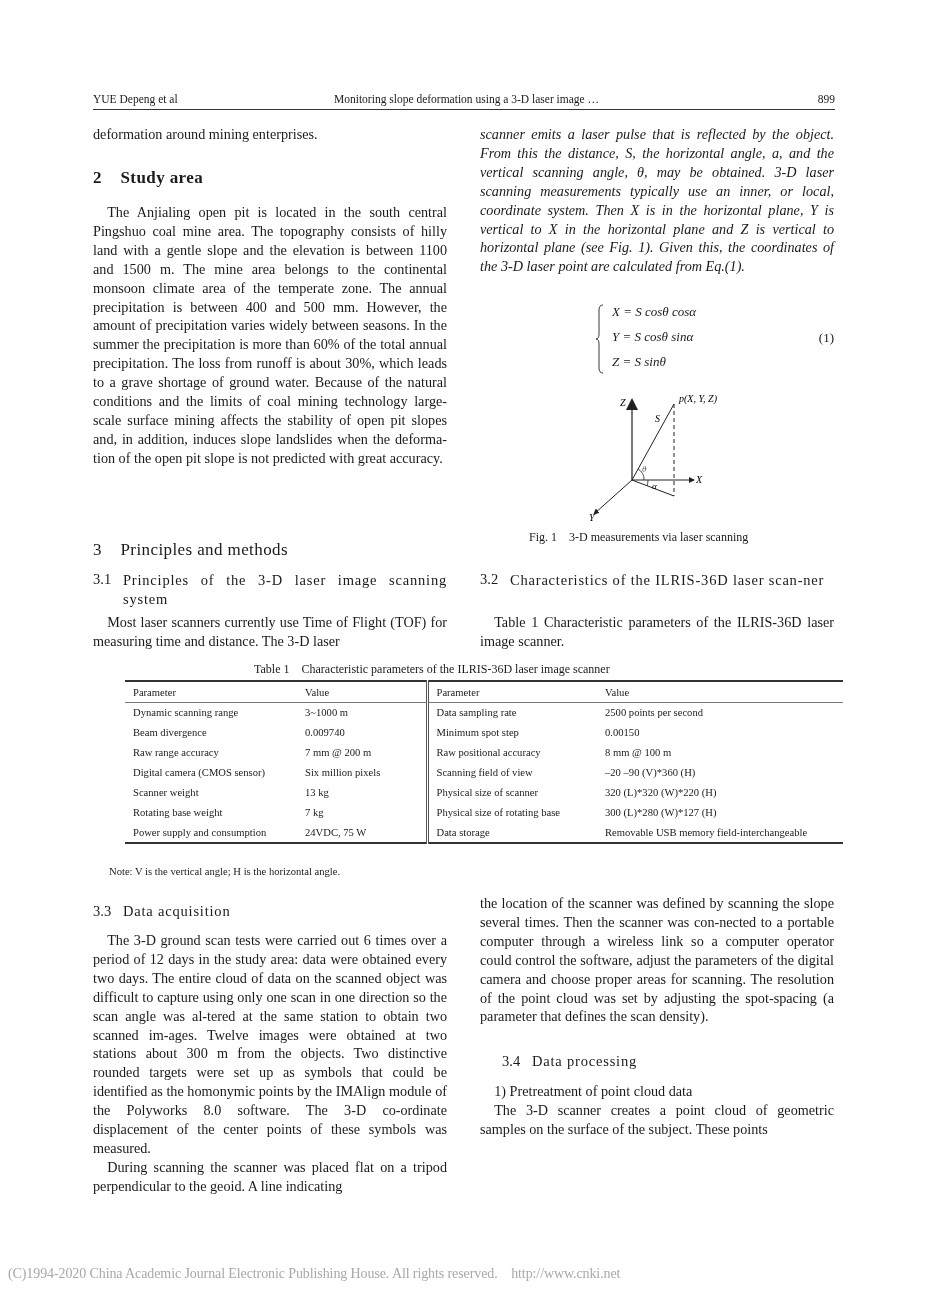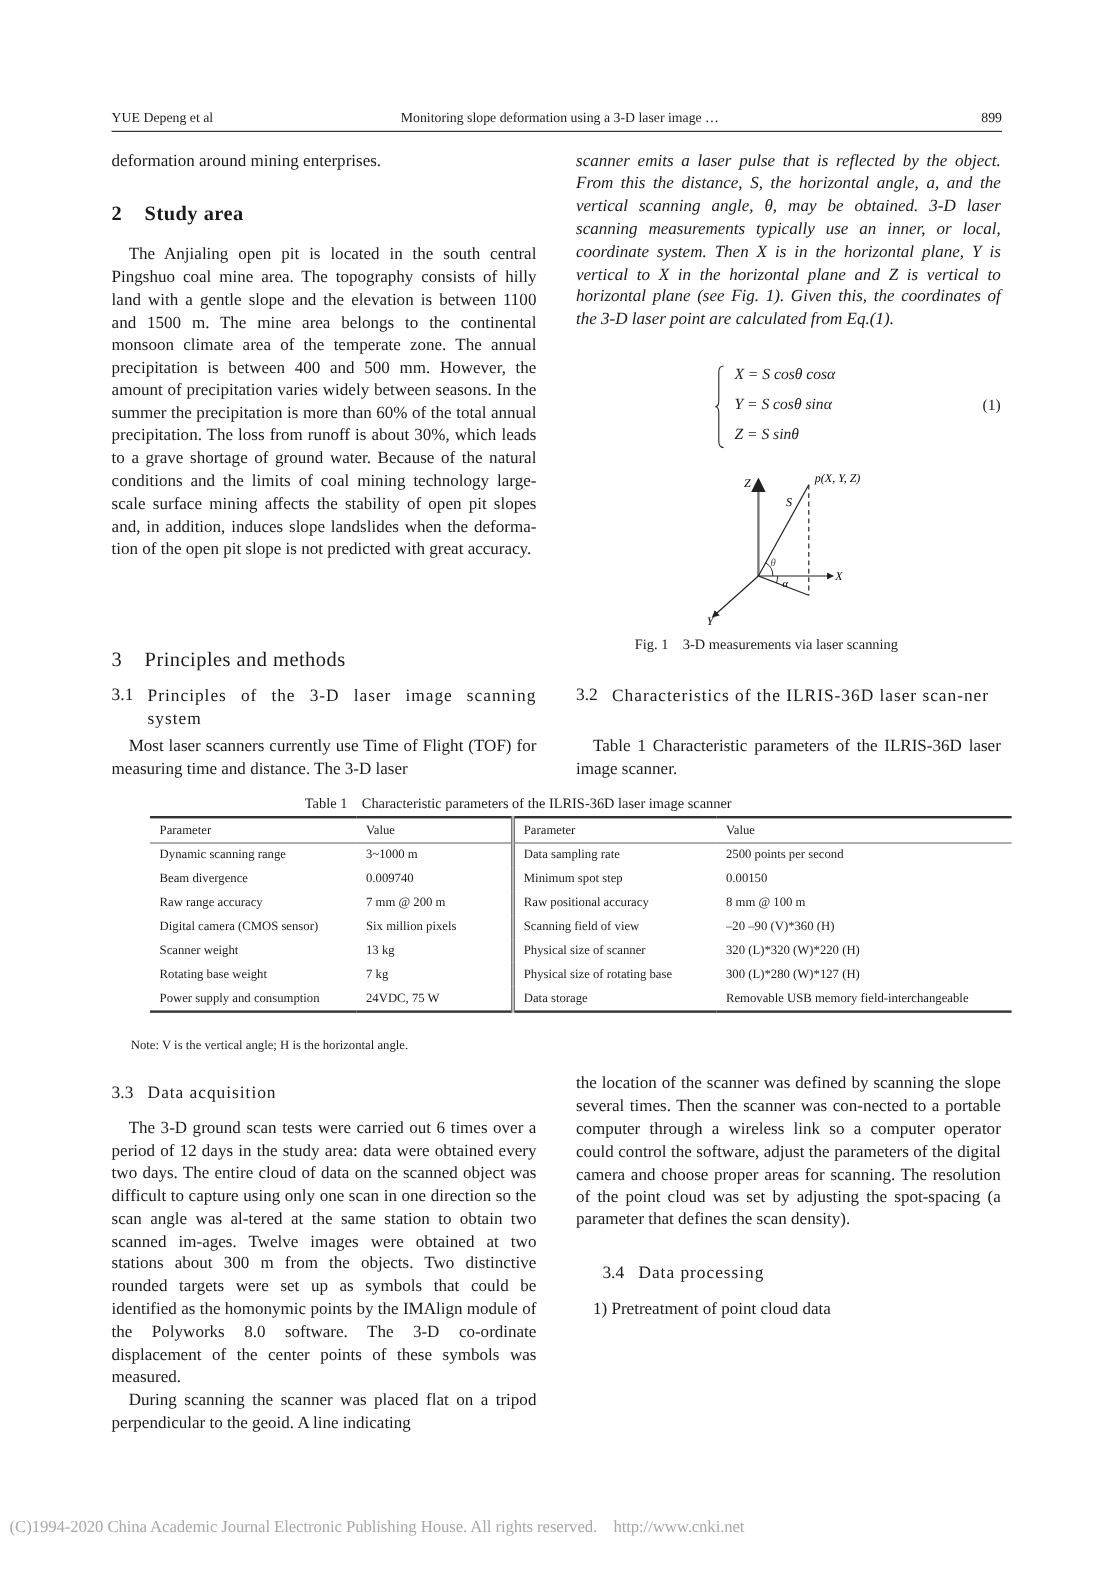--- a/index.html
+++ b/index.html
@@ -217,15 +217,16 @@
 <div class="col" style="left:480px; top:894px;">
   <p class="first">the location of the scanner was defined by scanning the slope several times. Then the scanner was con-nected to a portable computer through a wireless link so a computer operator could control the software, adjust the parameters of the digital camera and choose proper areas for scanning. The resolution of the point cloud was set by adjusting the spot-spacing (a parameter that defines the scan density).</p>
 </div>
 
 <div class="h3" style="left:480px; top:1053px;margin-left:22px;">
   <span class="num">3.4</span><span>Data processing</span>
 </div>
 
 <div class="col" style="left:480px; top:1082px;">
   <p class="ind">1) Pretreatment of point cloud data</p>
+  <p class="ind">The 3-D scanner creates a point cloud of geometric samples on the surface of the subject. These points</p>
 </div>
 
 <div class="footer" style="white-space:pre;">(C)1994-2020 China Academic Journal Electronic Publishing House. All rights reserved.    http://www.cnki.net</div>
 
 </body></html>

